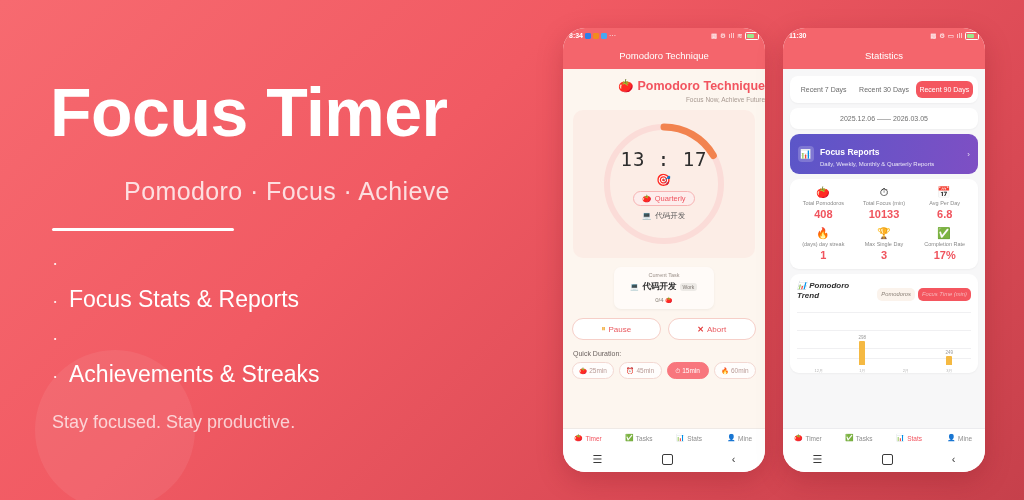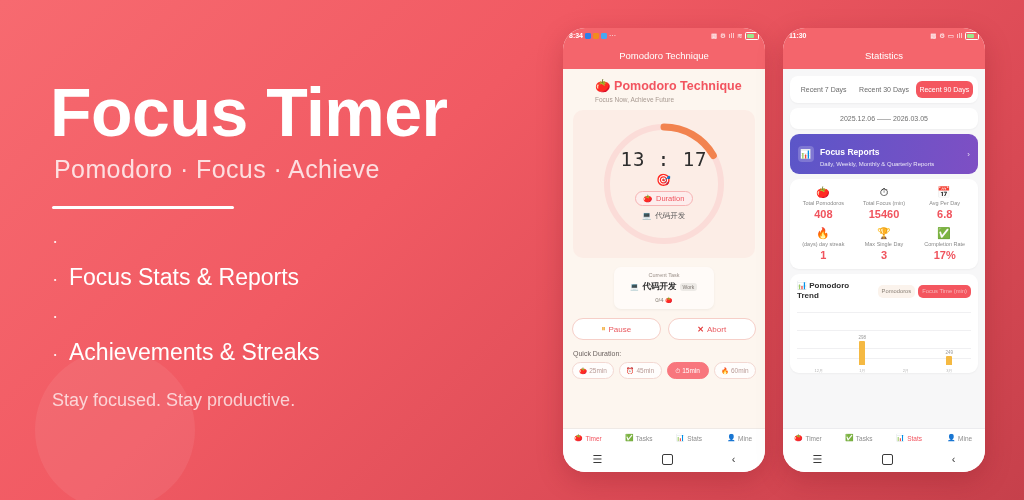--- a/index.html
+++ b/index.html
@@ -42,22 +42,23 @@
     font-size: 68px;
     font-weight: bold;
     color: #FFFFFF;
     line-height: 1.02;
     letter-spacing: -0.5px;
     margin: 0;
   }
   .hero-sub {
     font-size: 25px;
     color: rgba(255,255,255,0.80);
-    margin: 8px 0 0 4px;
+    margin: 30px 0 0 4px;
     letter-spacing: 0.4px;
+    text-align: center;
   }
   .rule {
     width: 182px;
     height: 3px;
     background: #FFFFFF;
     margin: 22px 0 22px 2px;
     border-radius: 2px;
   }
   .feat {
     display: flex;
@@ -136,21 +137,21 @@
   .screen {
     flex: 1;
     overflow: hidden;
     position: relative;
   }
   #screen1 { background: #FDF6EF; }
   #screen2 { background: #F7F7F8; }
 
   
   .brandline {
-    text-align: left;
+    text-align: right;
     padding-top: 9px;
     padding-left: 32px;
   }
   .brandline .bt {
     font-size: 12.5px;
     color: #F2545F;
     font-weight: bold;
   }
   .brandline .btsub {
     font-size: 6.5px;
@@ -362,21 +363,21 @@
   .chart-card {
     margin: 5px 7px 0;
     background: #FFFFFF;
     border-radius: 9px;
     padding: 7px 7px 0;
     box-shadow: 0 1px 2px rgba(0,0,0,0.04);
     height: 92px;
     overflow: hidden;
     position: relative;
   }
-  .chart-head { display: flex; align-items: center; }
+  .chart-head { display: flex; align-items: flex-end; font-style: italic; }
   .chart-title {
     font-size: 8px; color: #2E2E2E; font-weight: bold;
     line-height: 1.25; max-width: 60px;
   }
   .chart-toggle { margin-left: auto; display: flex; gap: 3px; }
   .ctog {
     font-size: 5.8px; padding: 3px 4px; border-radius: 5px;
     background: #FBF3EC; color: #8C8279; white-space: nowrap;
     line-height: 1.2; text-align: center;
   }
@@ -462,21 +463,21 @@
         <div class="ring-wrap">
           <svg width="132" height="132" viewBox="0 0 132 132">
             <circle cx="66" cy="66" r="57" fill="none" stroke="#FBDCD8" stroke-width="6"></circle>
             <path d="M66 9 A57 57 0 0 1 115.36 37.5" fill="none" stroke="#F2834F" stroke-width="7" stroke-linecap="round"></path>
           </svg>
           <div class="ring-center">
             <div class="tdisplay">13 : 17</div>
             <div class="t-emoji">🎯</div>
             <div class="focus-pill">
               <span>🍅</span>
-              <span>Duration</span>
+              <span>Quarterly</span>
             </div>
             <div class="t-task">
               <span>💻</span>
               <span>代码开发</span>
             </div>
           </div>
         </div>
       </div>
 
       <div class="task-card">
@@ -585,21 +586,21 @@
 
       <div class="stats-card">
         <div class="stat">
           <div class="si">🍅</div>
           <div class="sl">Total Pomodoros</div>
           <div class="sv">408</div>
         </div>
         <div class="stat">
           <div class="si">⏱</div>
           <div class="sl">Total Focus (min)</div>
-          <div class="sv">15460</div>
+          <div class="sv">10133</div>
         </div>
         <div class="stat">
           <div class="si">📅</div>
           <div class="sl">Avg Per Day</div>
           <div class="sv">6.8</div>
         </div>
         <div class="stat">
           <div class="si">🔥</div>
           <div class="sl">(days) day streak</div>
           <div class="sv">1</div>

